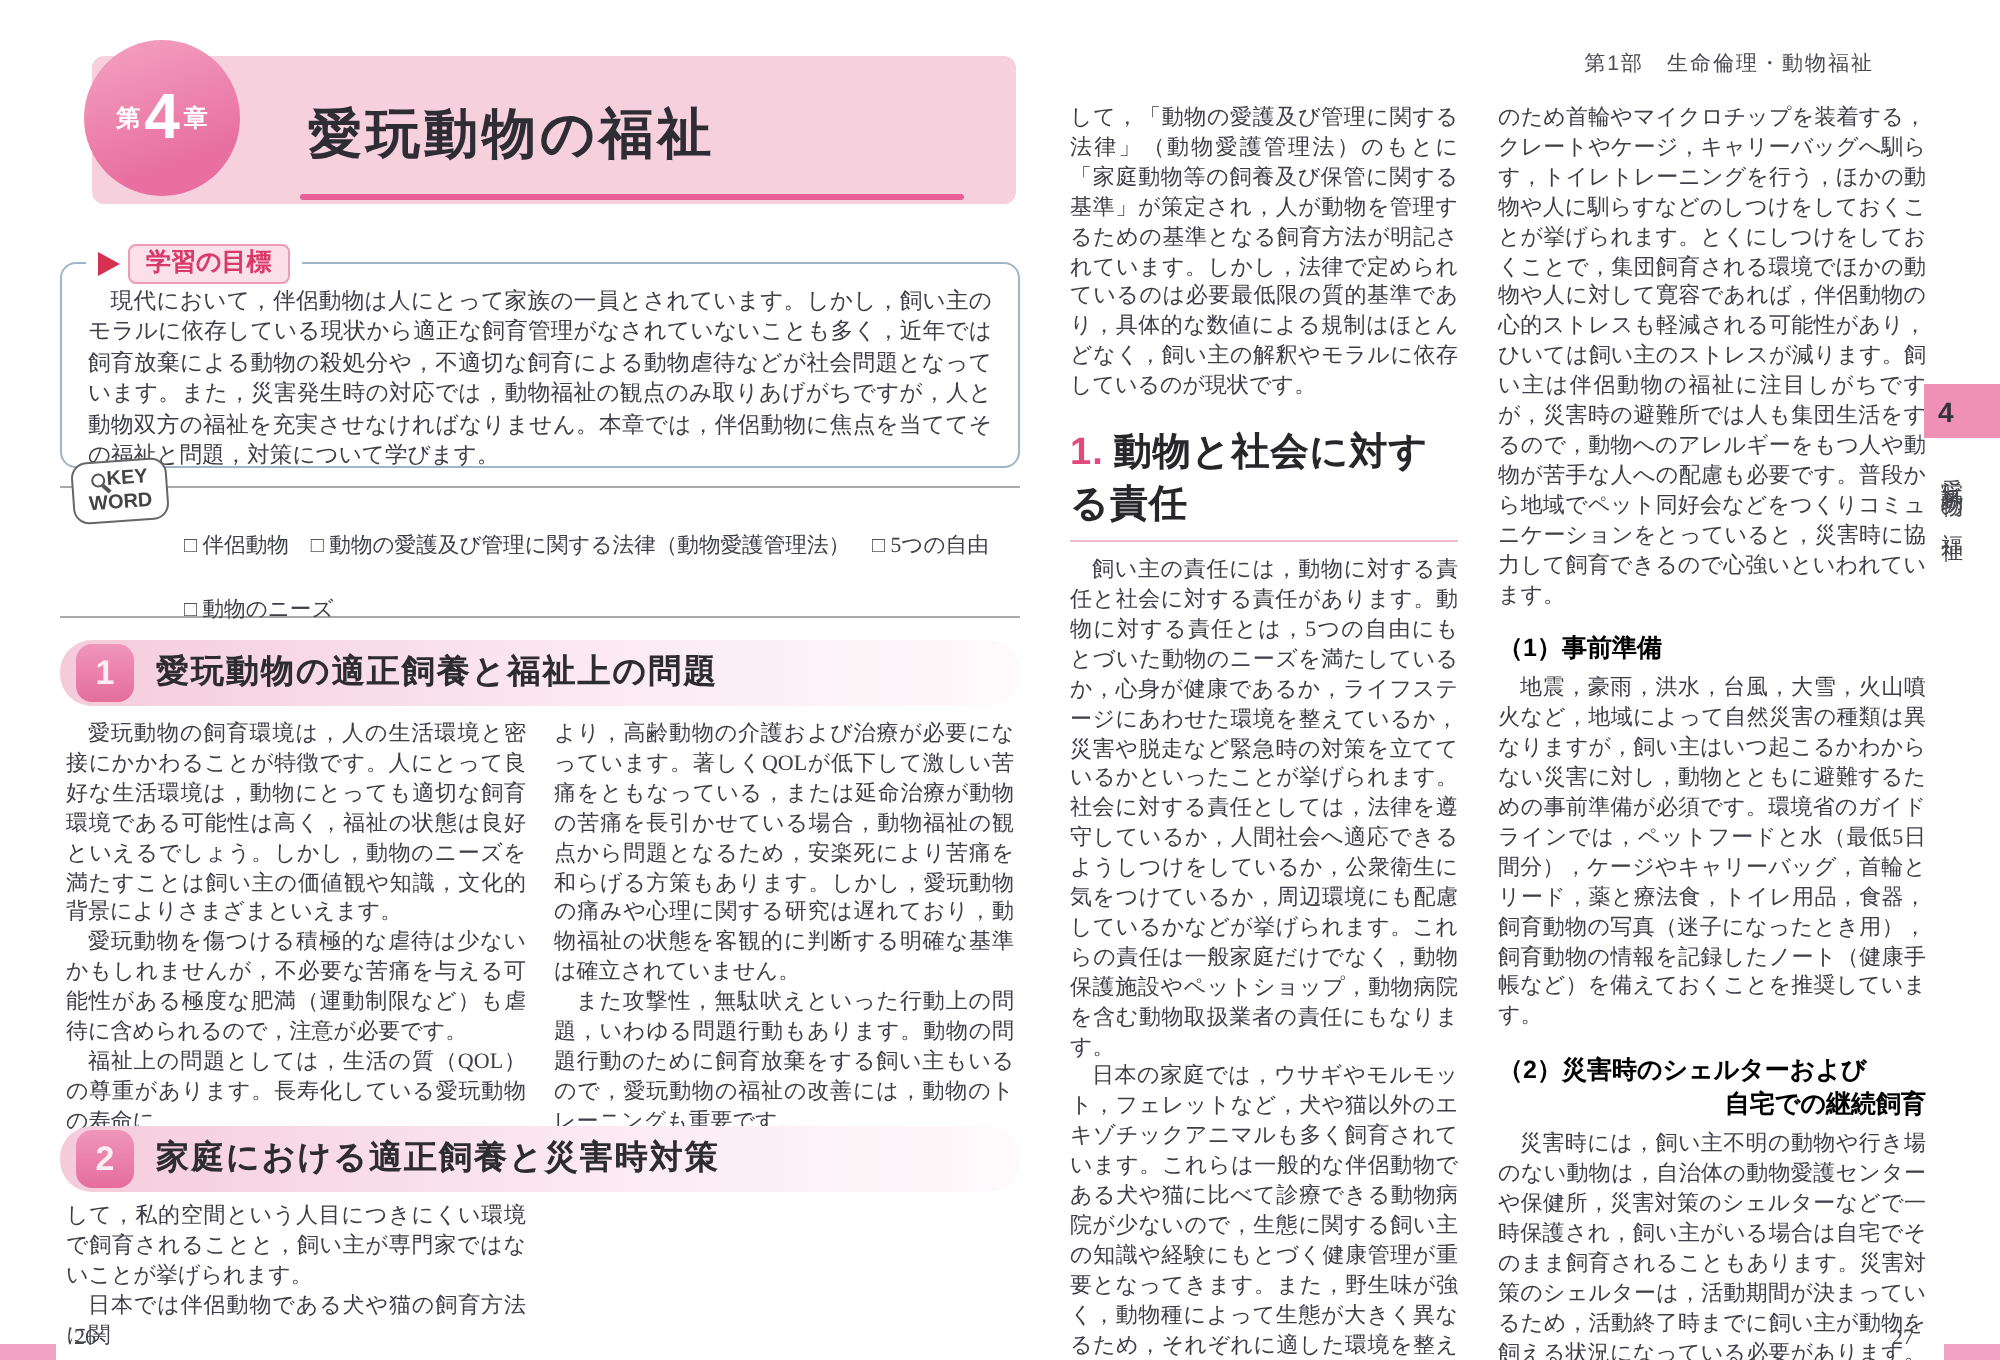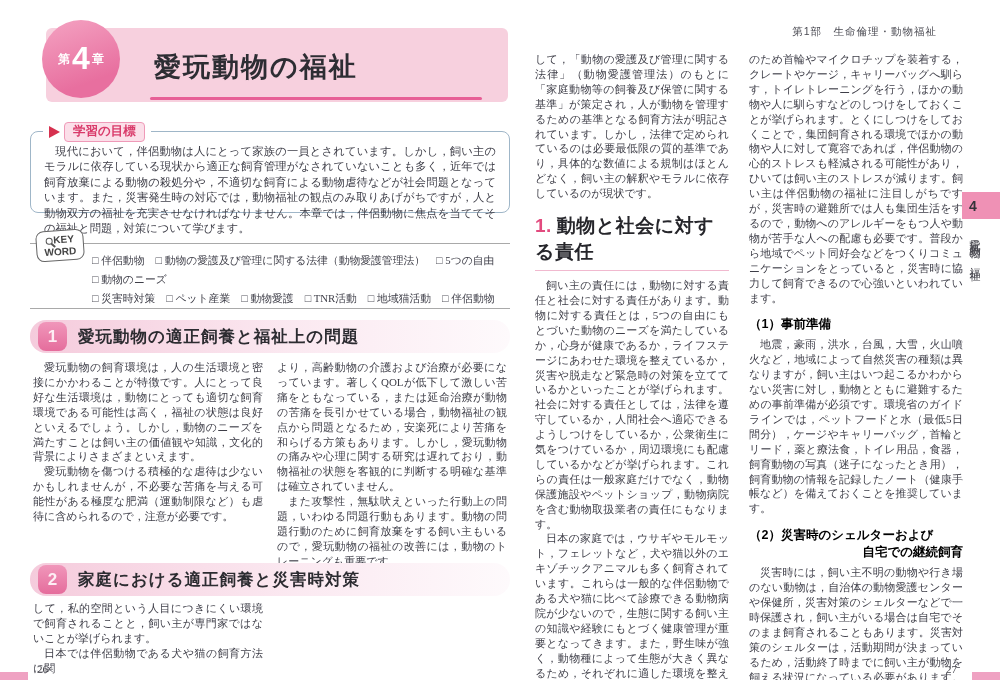--- a/index.html
+++ b/index.html
@@ -18,21 +18,21 @@
   .chapter-title  { position:absolute; left:108px; top:21px; font-family:"Liberation Sans",sans-serif;
                     font-weight:bold; font-size:27px; color:#2d2d33; letter-spacing:2px; }
   .chapter-circle { position:absolute; left:12px; top:20px; width:78px; height:78px; border-radius:50%;
                     background:linear-gradient(160deg,#f4a3c2 0%,#e86f9f 75%);
                     display:flex; align-items:center; justify-content:center;
                     font-family:"Liberation Sans",sans-serif; color:#fff; }
   .chapter-circle .sm  { font-size:12px; font-weight:bold; }
   .chapter-circle .num { font-size:32px; font-weight:bold; margin:0 2px 2px 2px; }
 
   
-  .objectives { position:absolute; left:0; top:131px; width:480px; height:82px;
+  .objectives { position:absolute; left:0; top:131px; width:480px; height:103px;
                 border:1.5px solid #9fb6c8; border-radius:8px; background:#fff; }
   .obj-label  { position:absolute; left:12px; top:-10px; background:#fff; padding:0 6px;
                 display:flex; align-items:center; gap:4px; }
   .flag-icon  { width:0; height:0; border-left:11px solid #d6314f; border-top:6px solid transparent;
                 border-bottom:6px solid transparent; display:inline-block; }
   .obj-label-text { font-family:"Liberation Sans",sans-serif; font-weight:bold; font-size:12.5px;
                     color:#d93a6a; background:#fbdfe9; border:1px solid #ef9ab8;
                     border-radius:4px; padding:0 8px 1px 8px; }
   .obj-text { padding:12px 13px 6px 13px; font-size:11.3px; line-height:15.4px;
               text-align:justify; text-indent:1em; color:#3e3e48; }
@@ -43,21 +43,21 @@
   .kw-label { position:absolute; left:6px; top:-14px; width:48px; text-align:center;
               border:1.5px solid #666; border-radius:8px; background:#fff; transform:rotate(-4deg);
               font-family:"Liberation Sans",sans-serif; font-weight:bold; font-size:10px;
               color:#444; line-height:1.15; padding:3px 2px; }
   .mag { display:inline-block; width:7px; height:7px; border:1.5px solid #555; border-radius:50%;
          position:relative; margin-right:1px; top:1px; }
   .mag::after { content:""; position:absolute; width:5px; height:1.5px; background:#555;
                 transform:rotate(45deg); right:-4px; bottom:-2px; }
   .kw-rows { padding:7px 0 0 62px; }
   .kw-row  { display:flex; flex-wrap:wrap; column-gap:11px; line-height:19px; }
-  .kw { font-size:10.8px; color:#3e3e48; white-space:nowrap; }
+  .kw { font-size:10.8px; color:#3e3e48; white-space:nowrap;margin-top:13px; }
   .kw::before { content:"□ "; color:#55555e; }
 
   
   .sec-banner { position:absolute; left:0; width:480px; height:33px; border-radius:16px;
                 background:linear-gradient(to right,#f5cbdc 0%,#fbe9f1 55%,#fefafc 100%); }
   .sec-num  { position:absolute; left:8px; top:2px; width:29px; height:29px; border-radius:8px;
               background:linear-gradient(180deg,#f096ba,#e56d9c); color:#fdeef4;
               font-family:"Liberation Sans",sans-serif; font-weight:bold; font-size:17px;
               display:flex; align-items:center; justify-content:center; }
   .sec-title { position:absolute; left:48px; top:0; line-height:33px;
@@ -148,20 +148,21 @@
 
     <div class="sec-banner" style="top:320px">
       <span class="sec-num">1</span>
       <span class="sec-title">愛玩動物の適正飼養と福祉上の問題</span>
     </div>
 
     <div class="cols sec1-cols">
       <div class="col">
         <p class="body">愛玩動物の飼育環境は，人の生活環境と密接にかかわることが特徴です。人にとって良好な生活環境は，動物にとっても適切な飼育環境である可能性は高く，福祉の状態は良好といえるでしょう。しかし，動物のニーズを満たすことは飼い主の価値観や知識，文化的背景によりさまざまといえます。</p>
         <p class="body">愛玩動物を傷つける積極的な虐待は少ないかもしれませんが，不必要な苦痛を与える可能性がある極度な肥満（運動制限など）も虐待に含められるので，注意が必要です。</p>
+        <p class="body">福祉上の問題としては，生活の質（QOL）の尊重があります。長寿化している愛玩動物の寿命に</p>
       </div>
       <div class="col">
         <p class="body cont">より，高齢動物の介護および治療が必要になっています。著しくQOLが低下して激しい苦痛をともなっている，または延命治療が動物の苦痛を長引かせている場合，動物福祉の観点から問題となるため，安楽死により苦痛を和らげる方策もあります。しかし，愛玩動物の痛みや心理に関する研究は遅れており，動物福祉の状態を客観的に判断する明確な基準は確立されていません。</p>
         <p class="body">また攻撃性，無駄吠えといった行動上の問題，いわゆる問題行動もあります。動物の問題行動のために飼育放棄をする飼い主もいるので，愛玩動物の福祉の改善には，動物のトレーニングも重要です。</p>
       </div>
     </div>
 
     <div class="sec-banner" style="top:563px">
       <span class="sec-num">2</span>
       <span class="sec-title">家庭における適正飼養と災害時対策</span>

